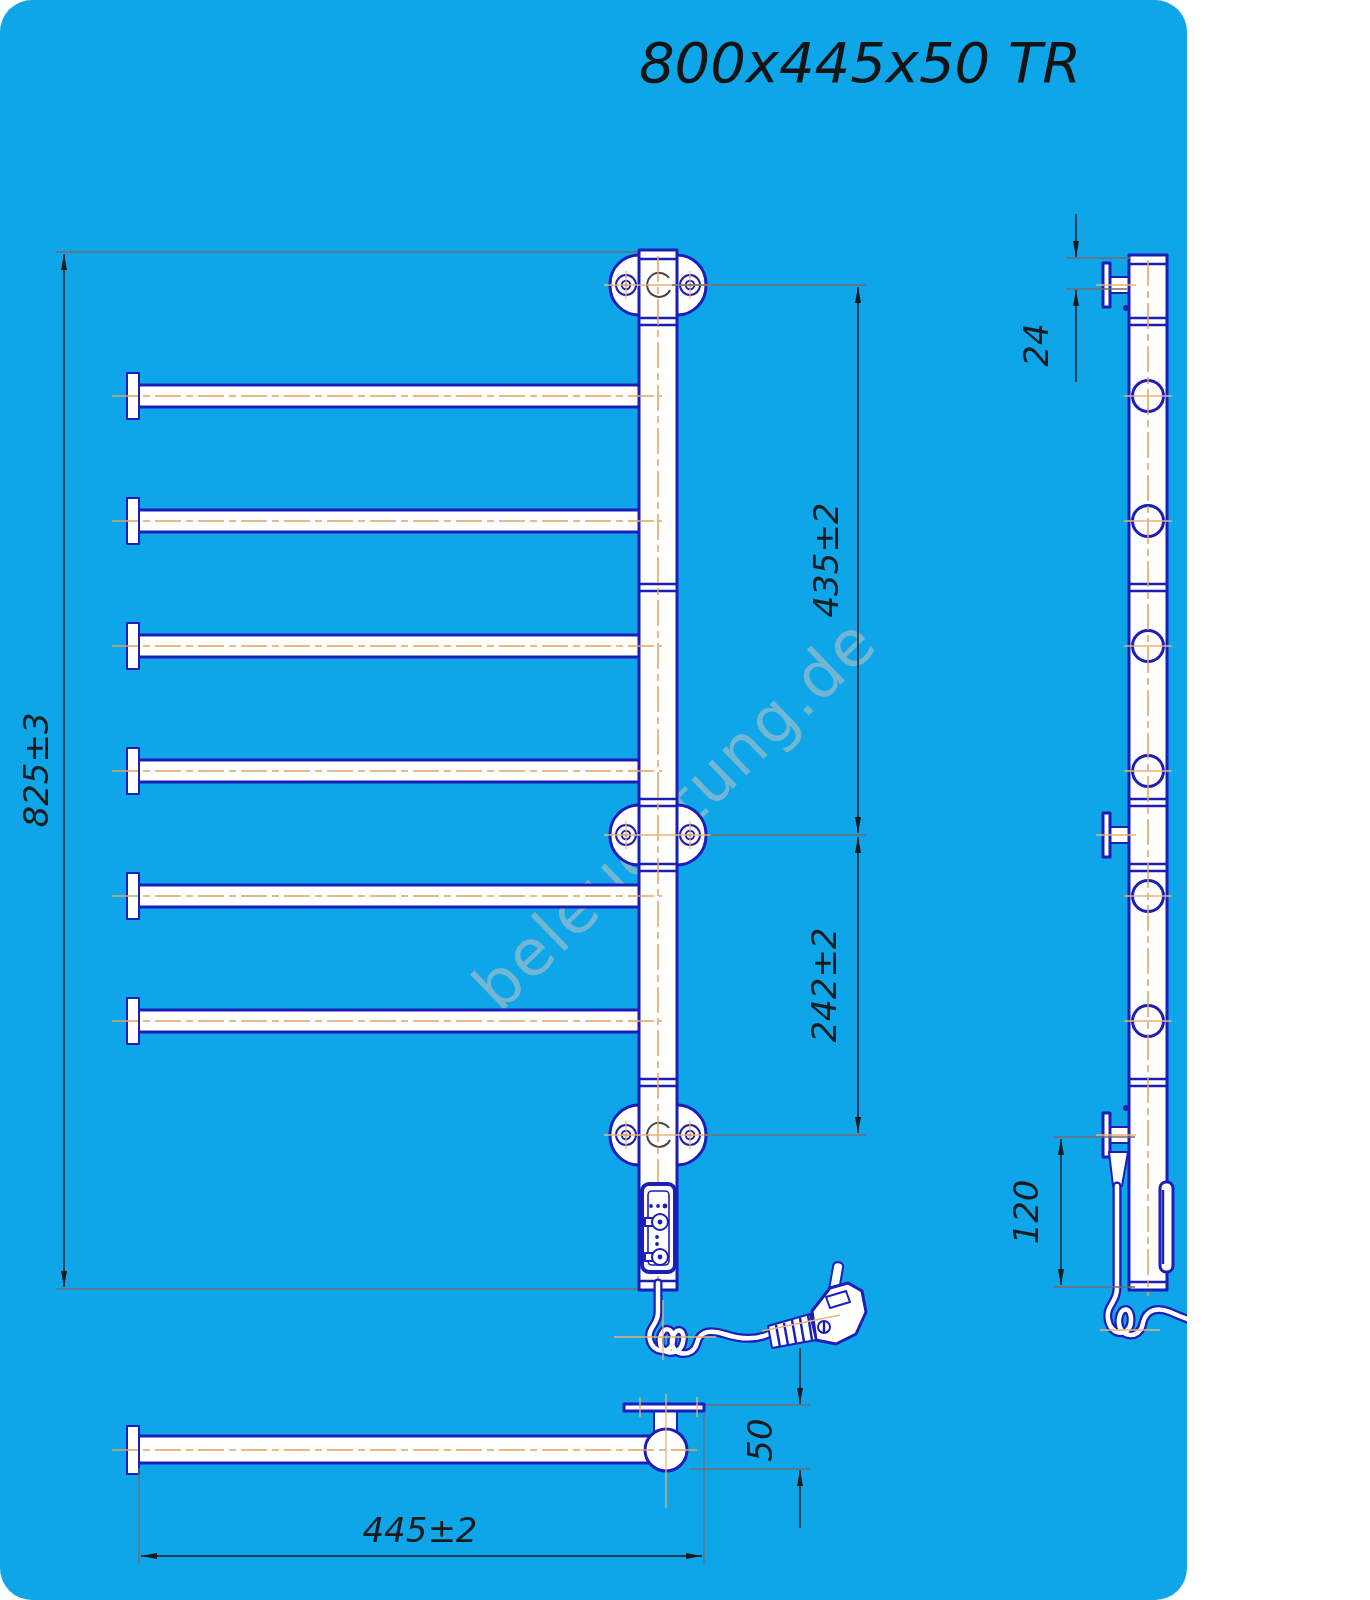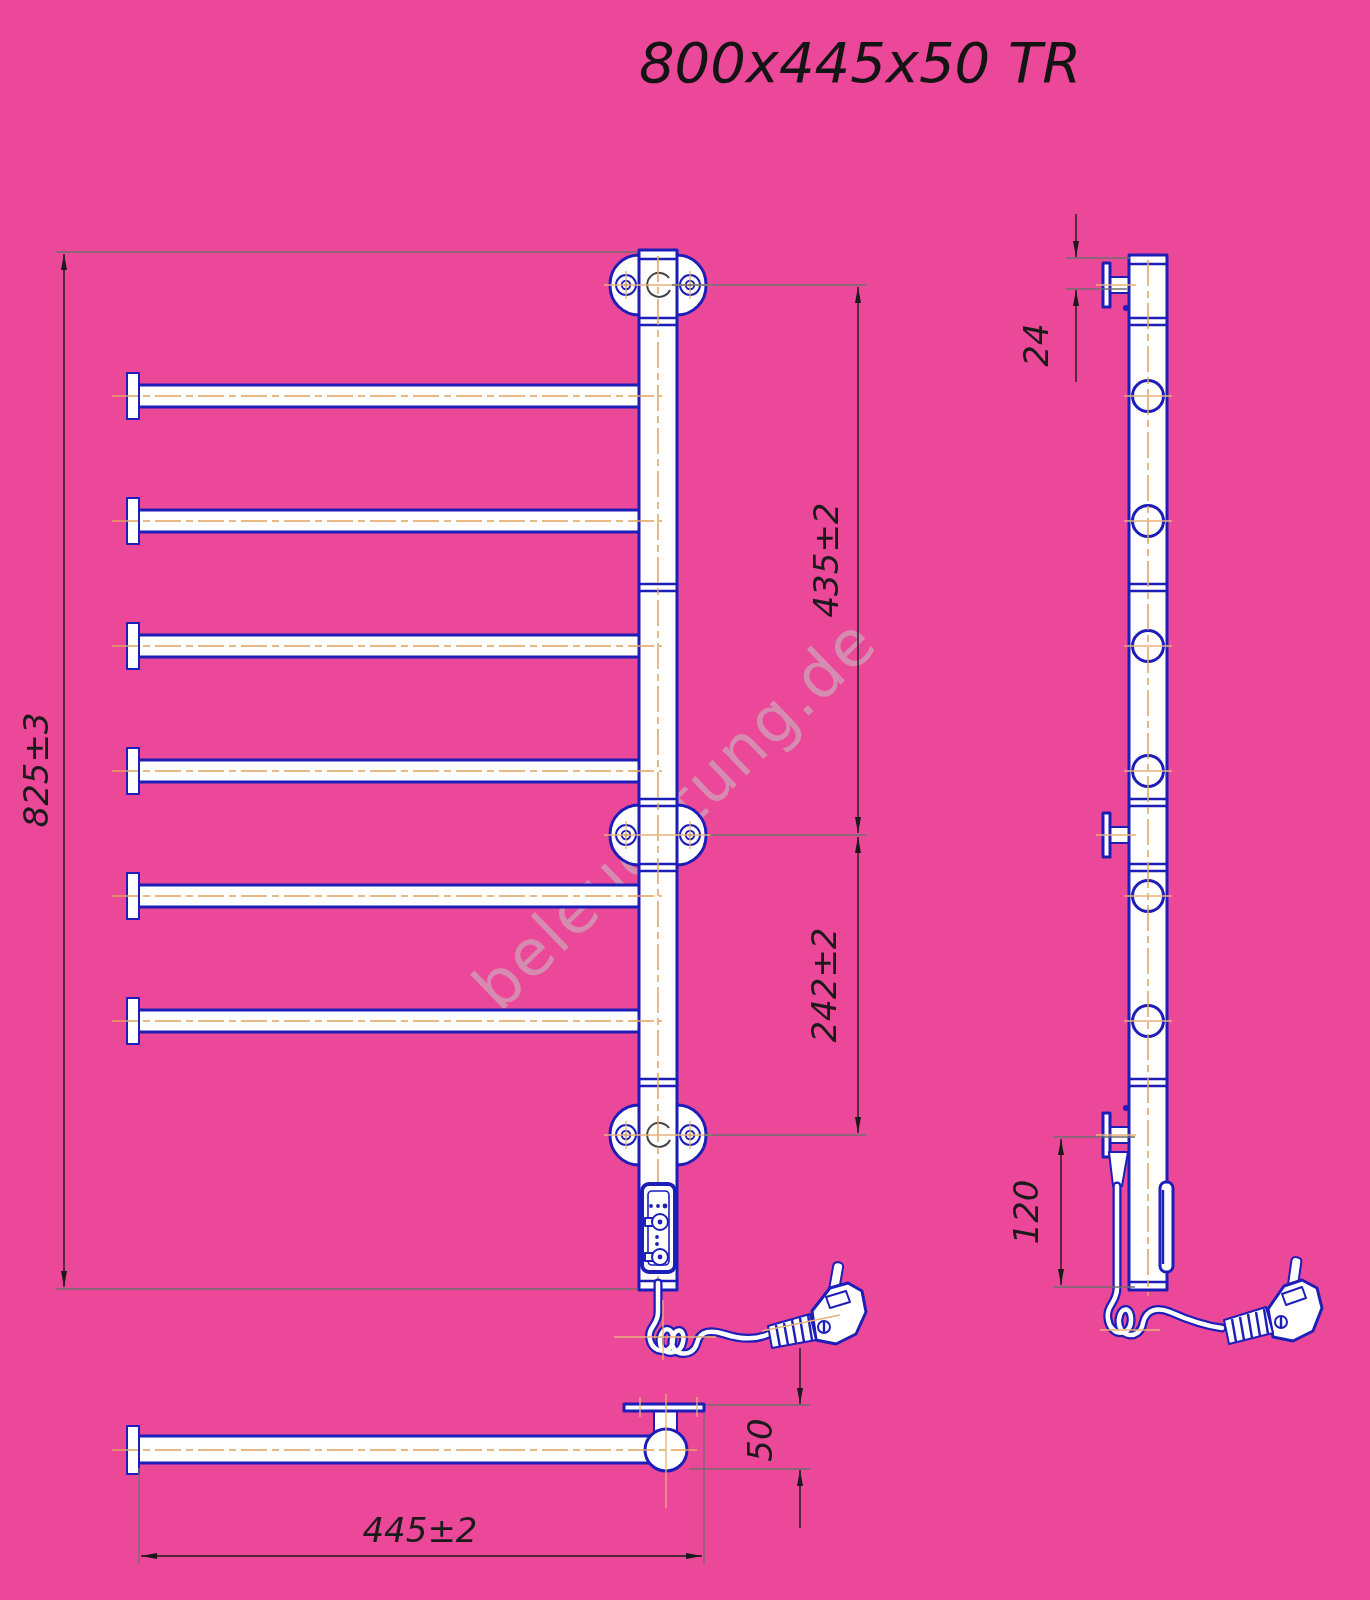--- a/index.html
+++ b/index.html
@@ -1,17 +1,17 @@
 <!DOCTYPE html>
 <html><head>
 <meta charset="utf-8">
 <style>
   html,body{margin:0;padding:0;background:#ffffff;}
-  .page{position:relative;width:1370px;height:1600px;background:#ec4899;overflow:hidden;
-        font-family:"DejaVu Sans",sans-serif;}
+  .page{position:relative;width:1187px;height:1600px;background:#0ea5e9;overflow:hidden;
+        font-family:"DejaVu Sans",sans-serif;border-radius:32px;}
   svg{display:block}
   .outline{stroke:#1d1db8;fill:#ffffff;stroke-width:3;stroke-linejoin:round;}
   .outline-thin{stroke:#1d1db8;fill:#ffffff;stroke-width:2;stroke-linejoin:round;}
   .blueline{stroke:#1d1db8;fill:none;stroke-width:2.4;}
   .bluefill{fill:#1d1db8;stroke:none;}
   .center{stroke:#e2a25e;fill:none;stroke-width:1.5;stroke-dasharray:26 5 7 5;}
   .centersolid{stroke:#e9b278;fill:none;stroke-width:1.3;}
   .dim{stroke:#6e6e6e;fill:none;stroke-width:1.3;}
   .dimarrowline{stroke:#1a1a1a;fill:none;stroke-width:1.4;}
   .dimtext{font-family:"DejaVu Sans",sans-serif;font-style:italic;font-size:34px;fill:#1b1b1b;}

